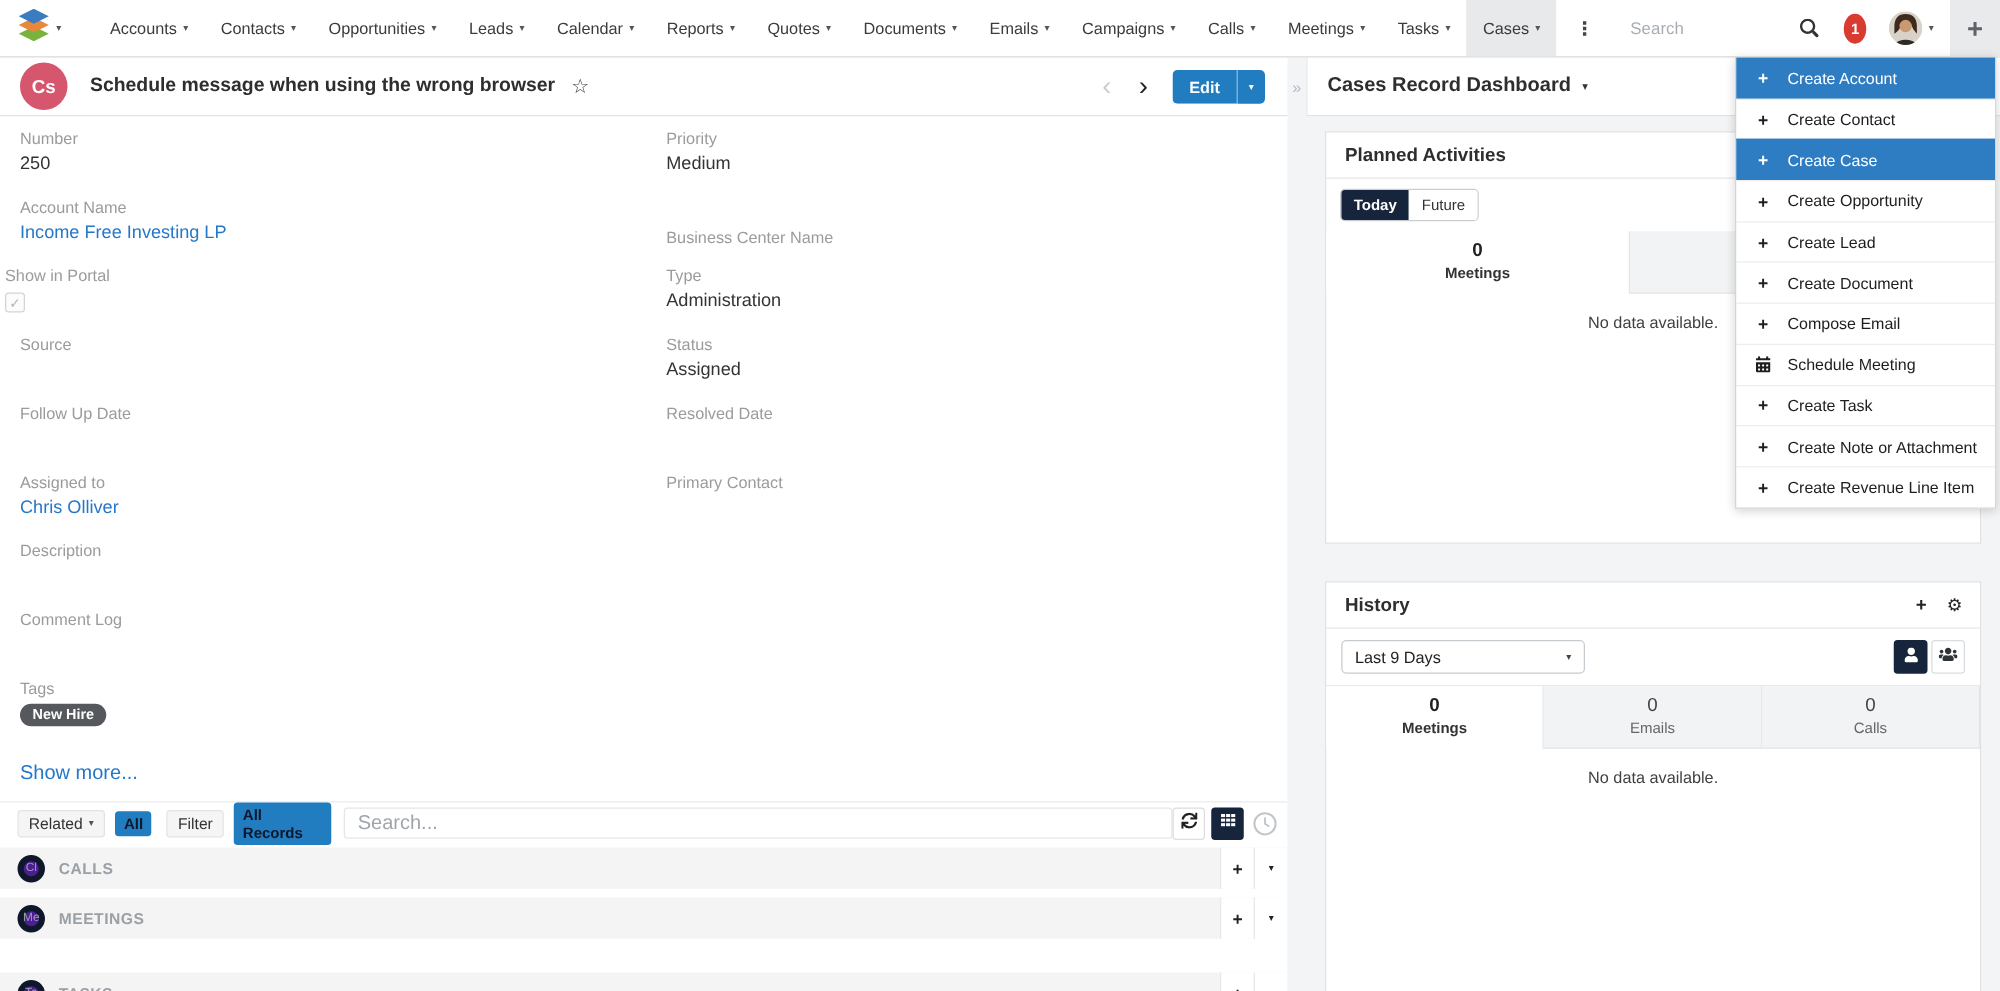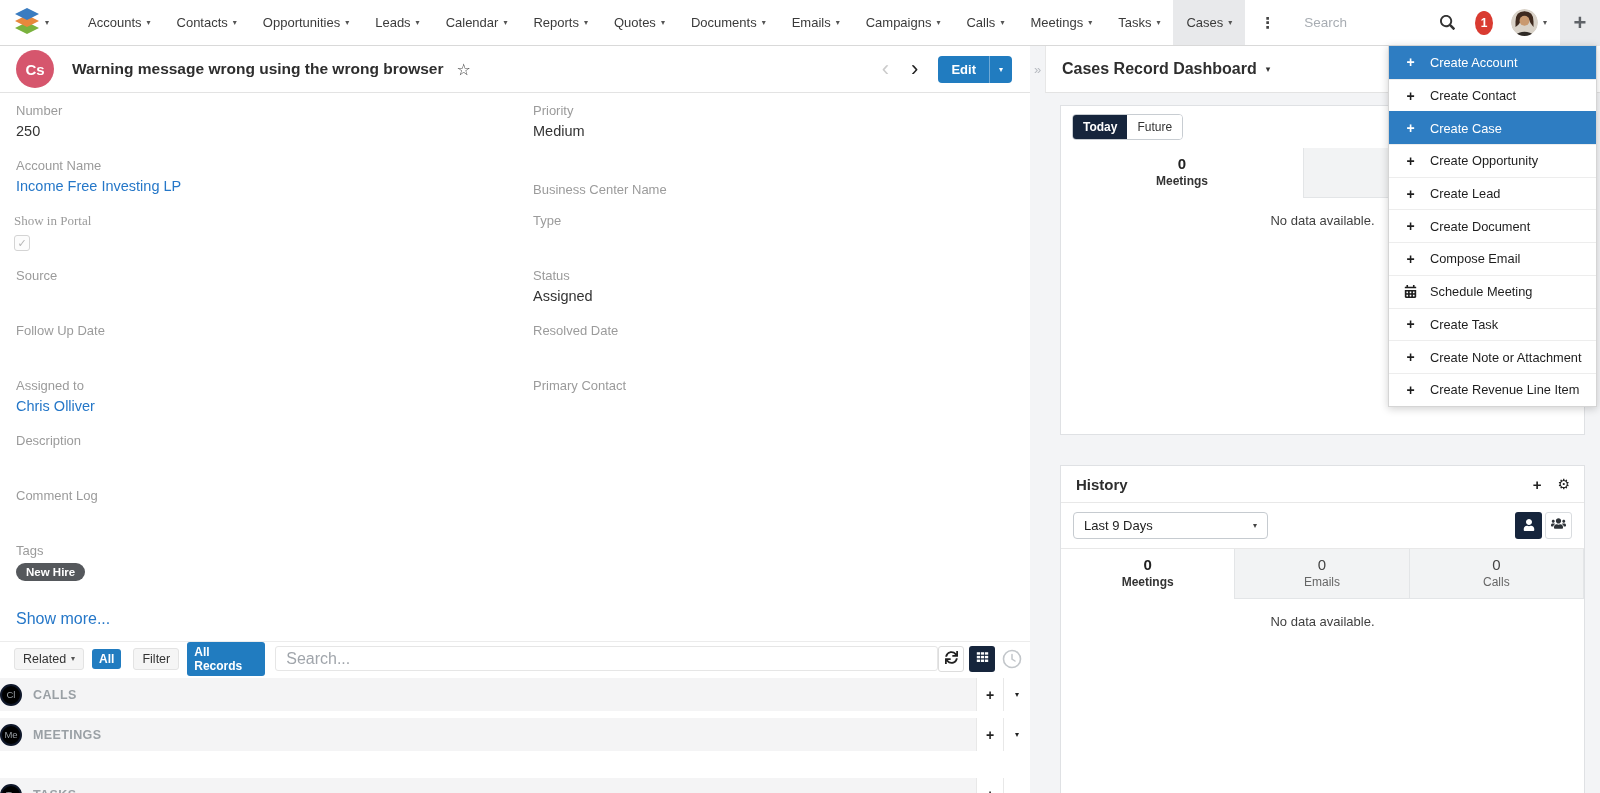--- a/index.html
+++ b/index.html
@@ -51,34 +51,34 @@
   .checkbox{margin-top:6px;width:16px;height:16px;border:1px solid #d4d4d4;border-radius:3px;background:#fcfcfc;
     display:flex;align-items:center;justify-content:center;font-size:11px;color:#b5b5b5;cursor:pointer;}
   .tag-pill{display:inline-block;margin-top:5px;background:var(--tag);color:#fff;font-size:11.5px;
     font-weight:700;padding:3px 10px;border-radius:10px;cursor:pointer;}
   .show-more{position:absolute;left:16px;top:610px;font-size:16px;color:var(--link);cursor:pointer;}
 
   .rel-toolbar{position:absolute;left:0;top:641px;width:1030px;height:34px;border-top:1px solid #ececec;
     display:flex;align-items:center;background:#fff;}
   .rel-btn{margin-left:14px;background:#f5f5f5;border:1px solid #e3e3e3;border-radius:3px;font-size:12.5px;
     color:#333;padding:3px 8px;display:flex;align-items:center;cursor:pointer;}
-  .pill{margin-left:8px;background:var(--accent);color:#ffffff;font-size:12px;font-weight:700;
+  .pill{margin-left:8px;background:var(--accent);color:#0f172a;font-size:12px;font-weight:700;
     padding:3px 7px;border-radius:3px;cursor:pointer;}
   .rel-search{margin-left:10px;width:690px;height:25px;border:1px solid #e6e6e6;border-radius:3px;
     font-size:16px;padding:0 10px;color:#333;outline:none;}
   .rel-search::placeholder{color:#a0a5ab;}
   .rel-icons{margin-left:auto;margin-right:8px;display:flex;align-items:center;}
   .icon-btn{width:26px;height:26px;border-radius:3px;display:flex;align-items:center;justify-content:center;cursor:pointer;}
   .refresh-btn{background:#fff;border:1px solid #ddd;}
   .grid-btn{background:var(--navy);margin-left:5px;}
   .clock-wrap{margin-left:7px;width:20px;height:20px;cursor:pointer;}
 
   .subpanel{position:absolute;left:0;width:1030px;height:33px;background:#f4f4f5;display:flex;align-items:center;cursor:pointer;}
-  .sp-circle{width:22px;height:22px;border:2px solid #0f172a;border-radius:50%;color:#9aa0a5;
-    font-size:9.5px;display:flex;align-items:center;justify-content:center;background:#000000;flex:none;}
+  .sp-circle{margin-left:14px;width:22px;height:22px;border:5px solid #0f172a;border-radius:50%;color:#9aa0a5;
+    font-size:9.5px;display:flex;align-items:center;justify-content:center;background:#4c1d95;flex:none;}
   .sp-label{margin-left:11px;font-size:12.5px;font-weight:700;color:#9aa0a5;letter-spacing:.4px;}
   .sp-actions{margin-left:auto;height:100%;display:flex;}
   .sp-btn{width:27px;height:100%;background:#fff;border-left:1px solid #e8e8e8;display:flex;
     align-items:center;justify-content:center;cursor:pointer;}
   .sp-plus{font-weight:700;font-size:14px;color:#222;}
   .sp-btn .caret{margin:0;color:#222;}
 
   
   .collapse-strip{position:absolute;left:1030px;top:46px;width:15px;height:747px;background:#f3f4f6;text-align:center;}
   .collapse-strip span{color:#b6bac0;font-size:13px;line-height:47px;cursor:pointer;}
@@ -216,21 +216,21 @@
       <path d="M2.5 24 Q12 16.5 21.5 24 Z" fill="#2f2a26"></path>
     </svg>
   </div>
   <span class="caret">▾</span>
   <div class="plus-btn">+</div>
 </div>
 
 <div class="main-bg"></div>
 <div class="rec-header">
   <div class="cs-badge">Cs</div>
-  <div class="rec-title">Warning message wrong using the wrong browser</div>
+  <div class="rec-title">Schedule message when using the wrong browser</div>
   <div class="star">☆</div>
   <div class="rec-actions">
     <span class="prev">‹</span>
     <span class="next">›</span>
     <div class="edit-group">
       <div class="edit-main">Edit</div>
       <div class="edit-caret">
         <span class="caret">▾</span>
       </div>
     </div>
@@ -238,21 +238,21 @@
 </div>
 <div id="fields">
     <div class="field" style="left: 16px; top: 103px;">
       <div class="f-label">Number</div>
       <div class="f-value">250</div>
     </div>
     <div class="field" style="left: 16px; top: 158px;">
       <div class="f-label">Account Name</div>
       <div class="f-value link">Income Free Investing LP</div>
     </div>
-    <div class="field" style="left: 14px; top: 213px; font-family: Liberation Serif, serif;">
+    <div class="field" style="left: 4px; top: 213px;">
       <div class="f-label">Show in Portal</div>
       <div class="checkbox">✓</div>
     </div>
     <div class="field" style="left: 16px; top: 268px;">
       <div class="f-label">Source</div>
       <div class="f-value"></div>
     </div>
     <div class="field" style="left: 16px; top: 323px;">
       <div class="f-label">Follow Up Date</div>
       <div class="f-value"></div>
@@ -273,20 +273,21 @@
     <div class="field" style="left: 533px; top: 103px;">
       <div class="f-label">Priority</div>
       <div class="f-value">Medium</div>
     </div>
     <div class="field" style="left: 533px; top: 158px; margin-top: 24px;">
       <div class="f-label">Business Center Name</div>
       <div class="f-value"></div>
     </div>
     <div class="field" style="left: 533px; top: 213px;">
       <div class="f-label">Type</div>
+      <div class="f-value">Administration</div>
     </div>
     <div class="field" style="left: 533px; top: 268px;">
       <div class="f-label">Status</div>
       <div class="f-value">Assigned</div>
     </div>
     <div class="field" style="left: 533px; top: 323px;">
       <div class="f-label">Resolved Date</div>
       <div class="f-value"></div>
     </div>
     <div class="field" style="left: 533px; top: 378px;">
@@ -376,20 +377,23 @@
 <div class="collapse-strip">
   <span>»</span>
 </div>
 <div class="dash-bg"></div>
 <div class="dash-header">
   <div class="dash-title">Cases Record Dashboard</div>
   <span class="caret">▾</span>
 </div>
 
 <div class="card card-planned">
+  <div class="card-head">
+    <div class="card-title">Planned Activities</div>
+  </div>
   <div class="seg-row">
     <div class="seg">
       <div class="seg-today">Today</div>
       <div class="seg-future">Future</div>
     </div>
   </div>
   <div class="metric-strip">
     <div class="metric active planned-active">
       <div class="m-val">0</div>
       <div class="m-label">Meetings</div>

